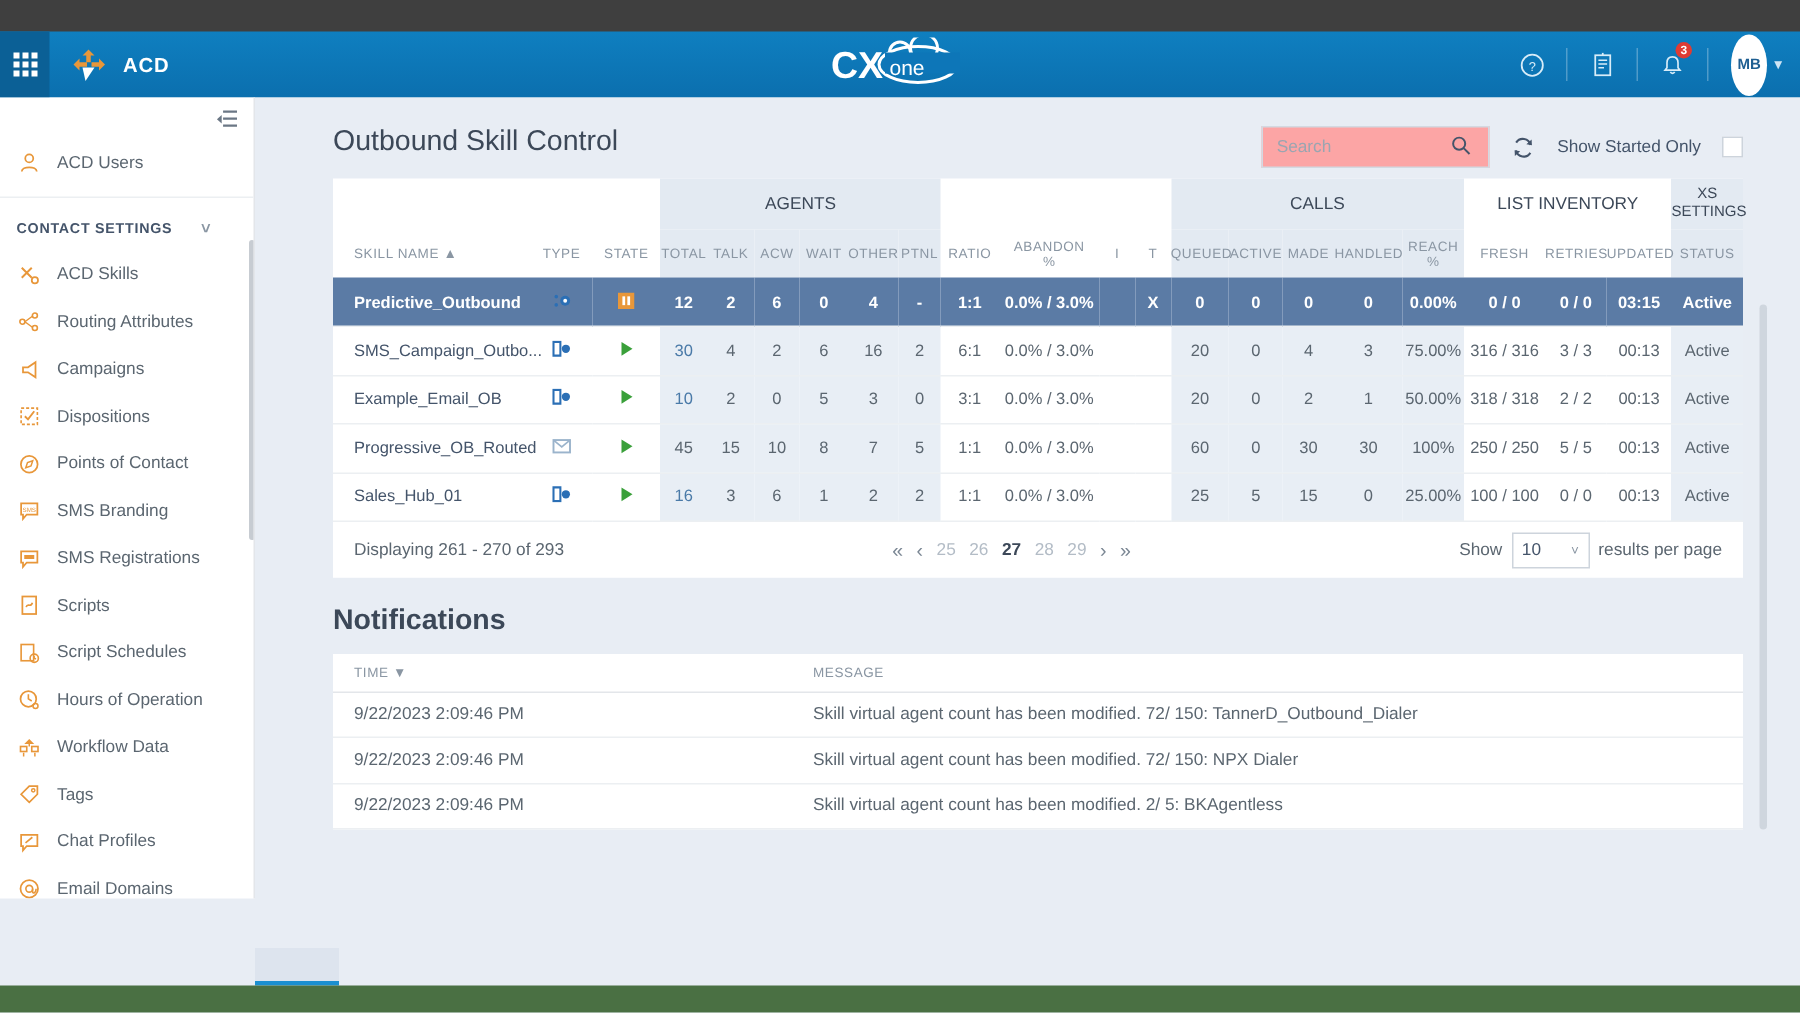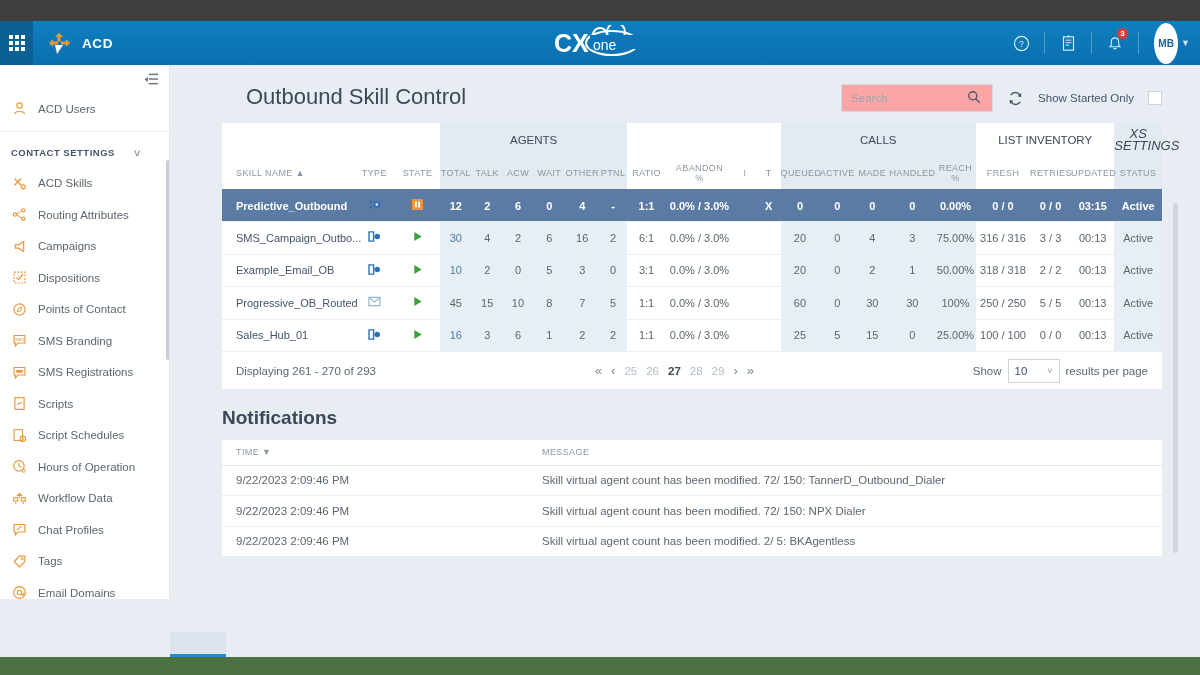--- a/index.html
+++ b/index.html
@@ -73,21 +73,21 @@
   .sb-scroll {
     position:absolute; left:166px; top:95px; width:4px; height:200px;
     background:#c7ccd2; border-radius:2px;
   }
 
   
   .main {
     position:absolute; top:65px; left:170px; width:1030px; height:585px;
     background:#e8edf4; overflow:hidden;
   }
-  .page-title { font-size:22px; color:#3c4858; font-weight:normal; padding:19px 0 13px 76px; }
+  .page-title { font-size:19px; color:#3c4858; font-weight:normal; padding:19px 0 13px 52px; }
   .panel { margin:0 38px 0 52px; background:#fff; }
 
   .toolbar { display:flex; align-items:center; height:50px; padding-left:14px; gap:8px; }
   .btn {
     border:1px solid #cdd4dc; background:#fff; color:#44546a;
     font-size:11.5px; padding:5px 12px; border-radius:2px;
     font-family:"Liberation Sans", sans-serif; cursor:pointer;
   }
   .hdr-right {
     position:absolute; right:38px; top:19px; display:flex; align-items:center; gap:14px;
@@ -106,21 +106,21 @@
   .chkbox { width:14px; height:14px; border:1px solid #cdd4dc; background:#fff; }
 
   
   table.grid { border-collapse:collapse; width:100%; table-layout:fixed; }
   table.grid th, table.grid td { padding:0; }
   .grp-row th {
     height:34px; font-size:11.5px; color:#3c4858; font-weight:normal;
     text-align:center; vertical-align:middle;
   }
   .grp-row th.shade { background:#e3eaf2; }
-  .grp-row th.tall { line-height:12px; font-size:13px;font-style:italic; }
+  .grp-row th.tall { line-height:12px; font-size:10px; }
   .hdr-row th {
     height:32px; font-size:9px; letter-spacing:.4px; color:#8a96a3; font-weight:normal;
     text-align:center; vertical-align:middle; border-bottom:2px solid transparent;
   }
   .hdr-row th.shade { background:#e3eaf2; }
   .hdr-row th.left { text-align:left; padding-left:14px; }
   .hdr-row th.two { line-height:10px; }
   tbody tr { height:32.5px; border-bottom:1px solid #eceff2; }
   tbody td { font-size:11px; color:#5b6670; text-align:center; vertical-align:middle; }
   tbody td.left { text-align:left; padding-left:14px; color:#44546a; }
@@ -361,34 +361,34 @@
             <rect x="2" y="8" width="5" height="4" fill="none" stroke="#e8973a" stroke-width="1.3"></rect>
             <rect x="11" y="8" width="5" height="4" fill="none" stroke="#e8973a" stroke-width="1.3"></rect>
             <path d="M4.5 13 L4.5 16 M13.5 13 L13.5 16 M9 6 L9 8" stroke="#e8973a" stroke-width="1.2"></path>
           </svg>
       </span>
       <span>Workflow Data</span>
     </div>
     <div class="sb-item">
       <span class="ic">
         <svg width="15" height="15" viewBox="0 0 18 18">
+            <path d="M2.5 9 L9 2.5 L15.5 2.5 L15.5 9 L9 15.5 Z" fill="none" stroke="#e8973a" stroke-width="1.4"></path>
+            <circle cx="12.2" cy="5.8" r="1.3" fill="none" stroke="#e8973a" stroke-width="1.2"></circle>
+          </svg>
+      </span>
+      <span>Tags</span>
+    </div>
+    <div class="sb-item">
+      <span class="ic">
+        <svg width="15" height="15" viewBox="0 0 18 18">
             <path d="M2.5 3 L15.5 3 L15.5 12 L7 12 L4 15.5 L4 12 L2.5 12 Z" fill="none" stroke="#e8973a" stroke-width="1.4"></path>
             <path d="M6 9.5 L11.5 5" stroke="#e8973a" stroke-width="1.3"></path>
           </svg>
       </span>
       <span>Chat Profiles</span>
-    </div>
-    <div class="sb-item">
-      <span class="ic">
-        <svg width="15" height="15" viewBox="0 0 18 18">
-            <path d="M2.5 9 L9 2.5 L15.5 2.5 L15.5 9 L9 15.5 Z" fill="none" stroke="#e8973a" stroke-width="1.4"></path>
-            <circle cx="12.2" cy="5.8" r="1.3" fill="none" stroke="#e8973a" stroke-width="1.2"></circle>
-          </svg>
-      </span>
-      <span>Tags</span>
     </div>
     <div class="sb-item">
       <span class="ic">
         <svg width="15" height="15" viewBox="0 0 18 18">
             <circle cx="9" cy="9" r="7" fill="none" stroke="#e8973a" stroke-width="1.4"></circle>
             <circle cx="9" cy="9" r="2.7" fill="none" stroke="#e8973a" stroke-width="1.3"></circle>
             <path d="M11.7 9 L11.7 11.5 C11.7 13 14.5 12.8 14.5 9" fill="none" stroke="#e8973a" stroke-width="1.3"></path>
           </svg>
       </span>
       <span>Email Domains</span>

